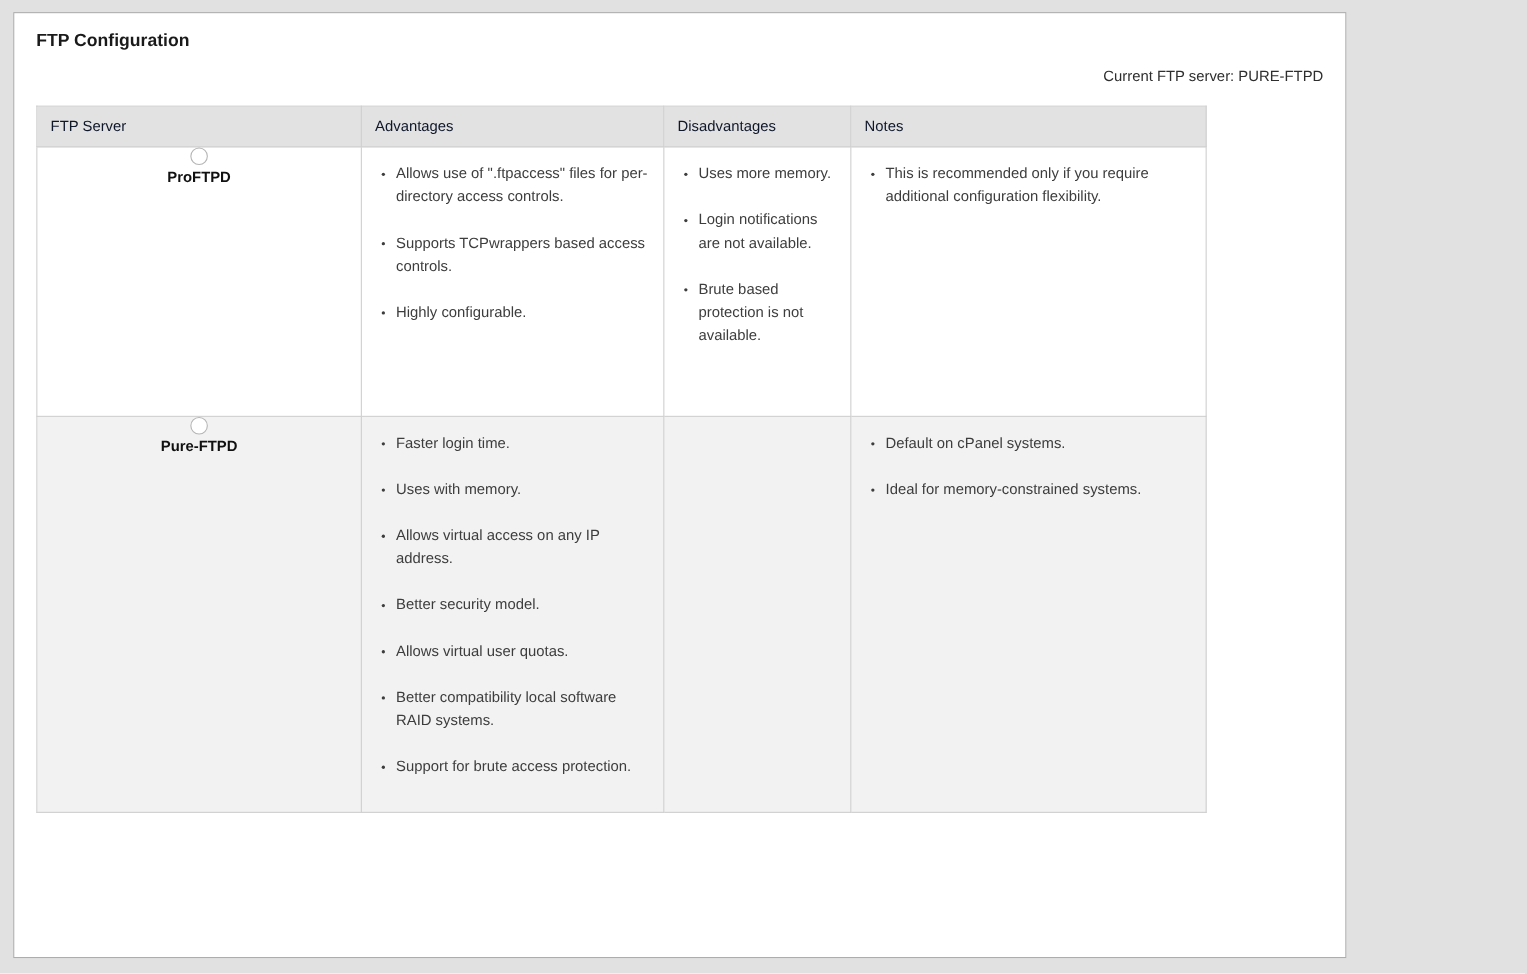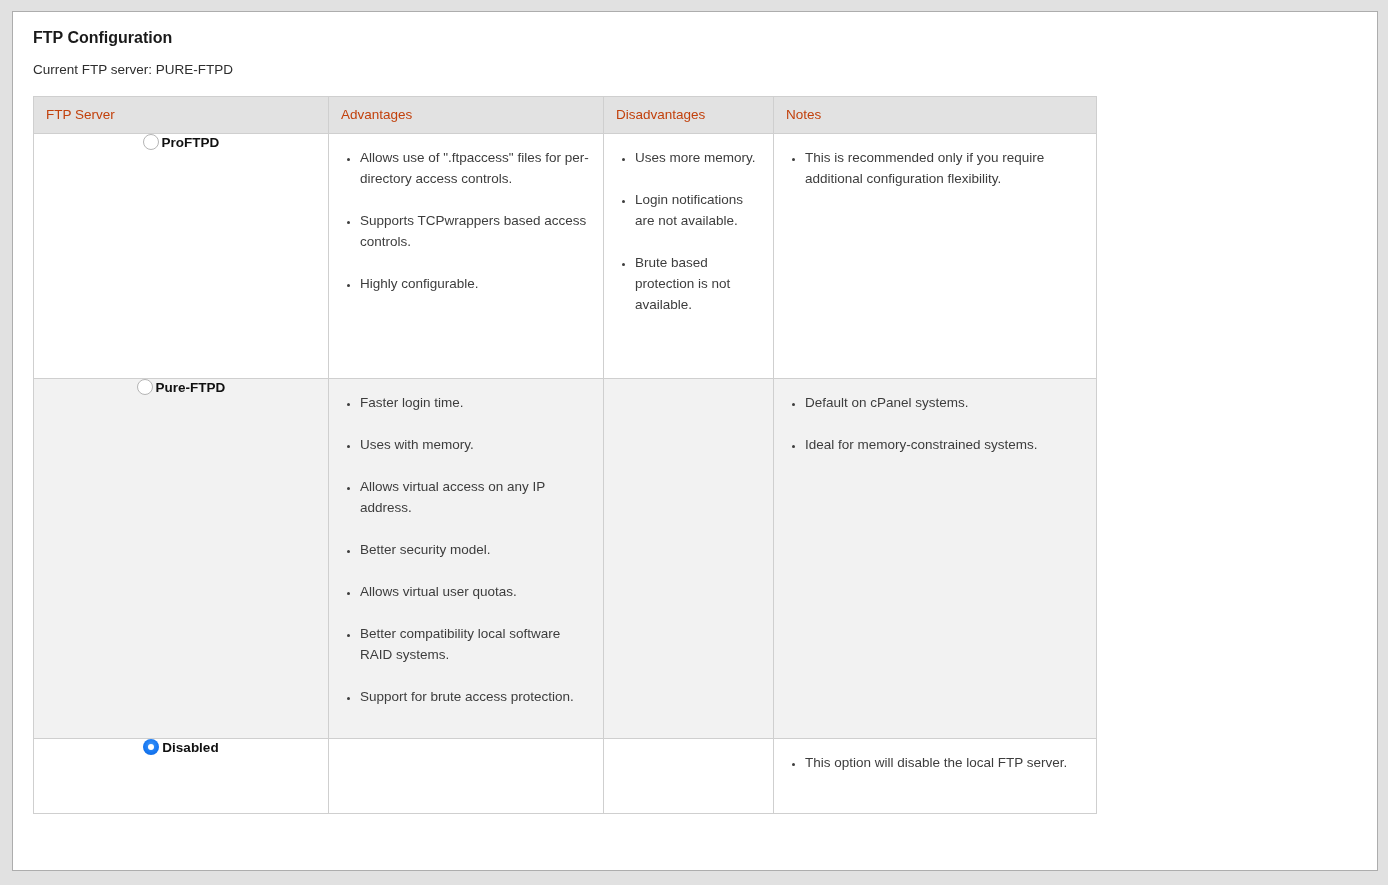--- a/index.html
+++ b/index.html
@@ -6,55 +6,56 @@
   html, body { width: 1388px; height: 885px; }
   body {
     background: #e1e1e1;
     font-family: "Liberation Sans", "DejaVu Sans", sans-serif;
     color: #3d3d3d;
     padding: 11px 10px 14px 12px;
   }
   .panel {
     background: #ffffff;
     border: 1px solid #adadad;
-    width: 1366px;
+    width: 1212px;
     height: 860px;
     padding: 17px 20px;
     overflow: hidden;
   }
   .page-title {
     font-size: 16px;
     font-weight: bold;
     color: #1a1a1a;
     margin-bottom: 15px;
   }
   .page-subtitle {
     font-style: italic;
     font-size: 13.5px;
     color: #2e2e2e;
     margin-bottom: 33px;
   }
   .current-server {
     font-size: 13.5px;
     color: #2e2e2e;
     margin-bottom: 19px;
+    text-align: right;
   }
   table.ftp-table {
     border-collapse: collapse;
     table-layout: fixed;
     width: 1063px;
   }
   table.ftp-table th, table.ftp-table td {
     border: 1px solid #cfcfcf;
     font-size: 13.5px;
     vertical-align: top;
   }
   table.ftp-table th {
     background: #e2e2e2;
-    color: #c2410c;
+    color: #0f172a;
     font-weight: normal;
     text-align: left;
     padding: 10px 12px;
     height: 37px;
   }
   col.c-server   { width: 295px; }
   col.c-adv      { width: 275px; }
   col.c-dis      { width: 170px; }
   col.c-notes    { width: 323px; }
 
@@ -62,20 +63,21 @@
   tbody tr:nth-child(1) td { height: 245px; }
   tbody tr:nth-child(2) td { height: 360px; }
   tbody tr:nth-child(3) td { height: 75px; }
 
   td.server-cell {
     vertical-align: middle;
     text-align: center;
   }
   .radio-wrap {
     display: inline-flex;
+    flex-direction: column;
     align-items: center;
     gap: 3px;
     cursor: pointer;
   }
   .radio {
     display: inline-block;
     width: 16px;
     height: 16px;
     border-radius: 50%;
     background: #ffffff;
@@ -184,34 +186,15 @@
             <ul></ul>
           </td>
     <td class="list-cell notes">
             <ul>
               <li>Default on cPanel systems.</li>
               <li>Ideal for memory-constrained systems.</li>
             </ul>
           </td>
   </tr>
 
-  <tr>
-    <td class="server-cell">
-      <label class="radio-wrap">
-        <span class="radio checked"></span>
-        <span class="server-label">Disabled</span>
-      </label>
-    </td>
-    <td class="list-cell adv">
-            <ul></ul>
-          </td>
-    <td class="list-cell dis">
-            <ul></ul>
-          </td>
-    <td class="list-cell notes">
-            <ul>
-              <li>This option will disable the local FTP server.</li>
-            </ul>
-          </td>
-  </tr>
 </tbody>
   </table>
 </div>
 
 </body></html>

